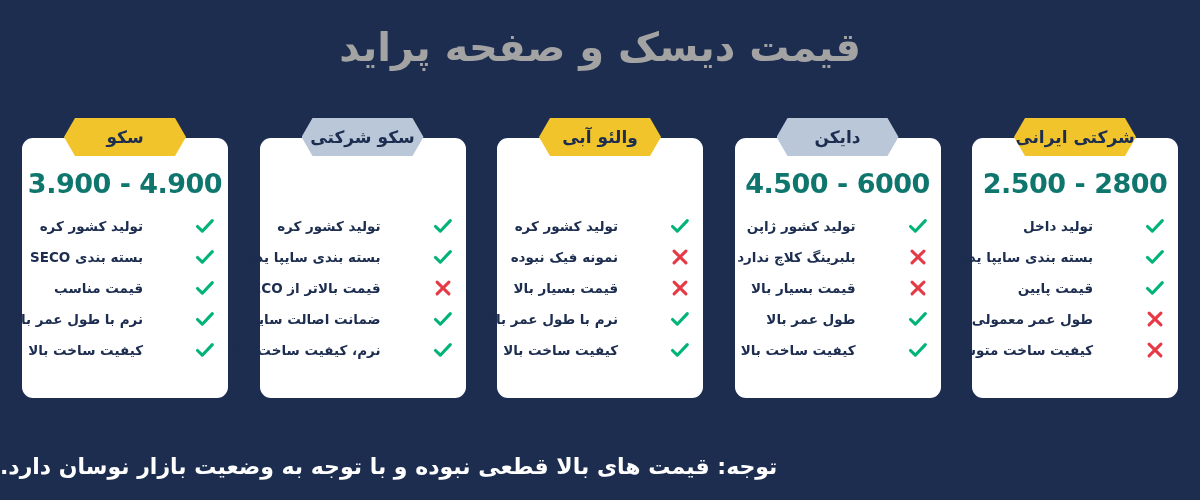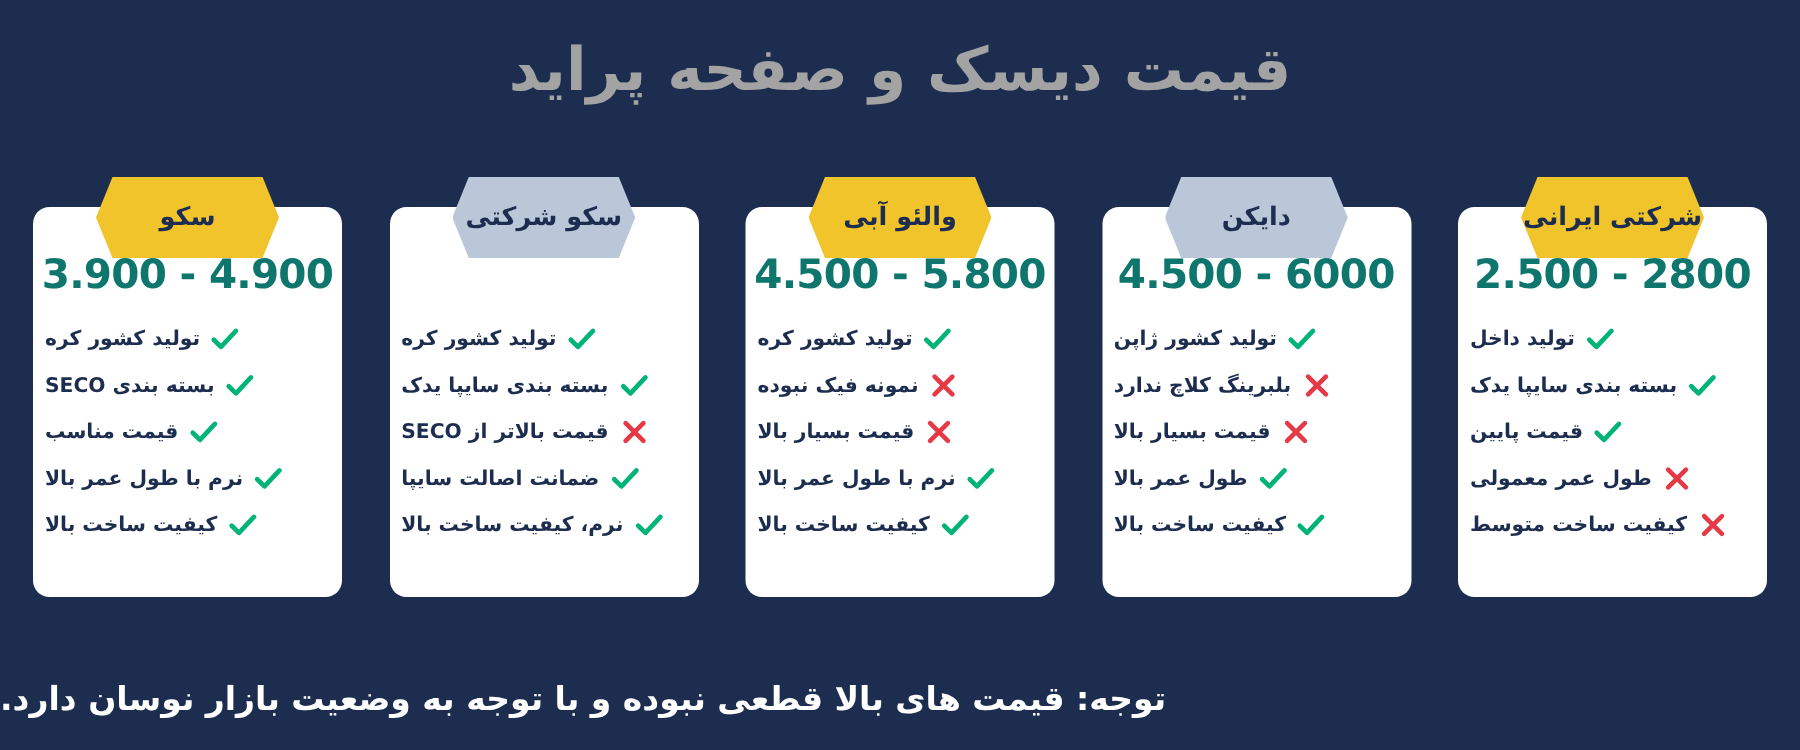--- a/index.html
+++ b/index.html
@@ -59,21 +59,21 @@
     box-sizing: border-box;
     padding: 0;
   }
 
   
   .badge {
     position: absolute;
     top: -20px;
     right: 42px;
     width: 122px;
-    height: 54px;
+    height: 38px;
     display: flex;
     align-items: center;
     justify-content: center;
     clip-path: polygon(11px 0, calc(100% - 11px) 0, 100% 50%, calc(100% - 11px) 100%, 11px 100%, 0 50%);
     font-size: 17px;
     font-weight: bold;
     direction: rtl;
     white-space: nowrap;
     box-sizing: border-box;
   }
@@ -107,24 +107,25 @@
     right: 8px;
     left: 8px;
     display: flex;
     flex-direction: column;
   }
 
   .feature-row {
     display: flex;
     flex-direction: row;
     align-items: center;
-    justify-content: flex-end;
+    justify-content: flex-start;
     height: 31px;
     direction: rtl;
     padding-right: 4px;
+    gap: 45px;
   }
 
   .feature-icon {
     width: 22px;
     min-width: 22px;
     height: 22px;
     display: flex;
     align-items: center;
     justify-content: center;
     margin-left: 6px;
@@ -255,21 +256,20 @@
               </svg>
             </span>
             <span class="feature-text">نرم، کیفیت ساخت بالا</span>
           </div>
         </div>
       </div>
       <div class="card">
         <div class="badge yellow">
           <span>والئو آبی</span>
         </div>
-        <div class="price">4.500 - 5.800</div>
         <div class="features">
           <div class="feature-row">
             <span class="feature-icon">
               <svg width="20" height="20" viewBox="0 0 20 20">
                 <path d="M2.5 10.5 L7.3 15.2 L17.3 4.6" fill="none" stroke="#00b377" stroke-width="3.1" stroke-linecap="round" stroke-linejoin="round"></path>
               </svg>
             </span>
             <span class="feature-text">تولید کشور کره</span>
           </div>
           <div class="feature-row">

